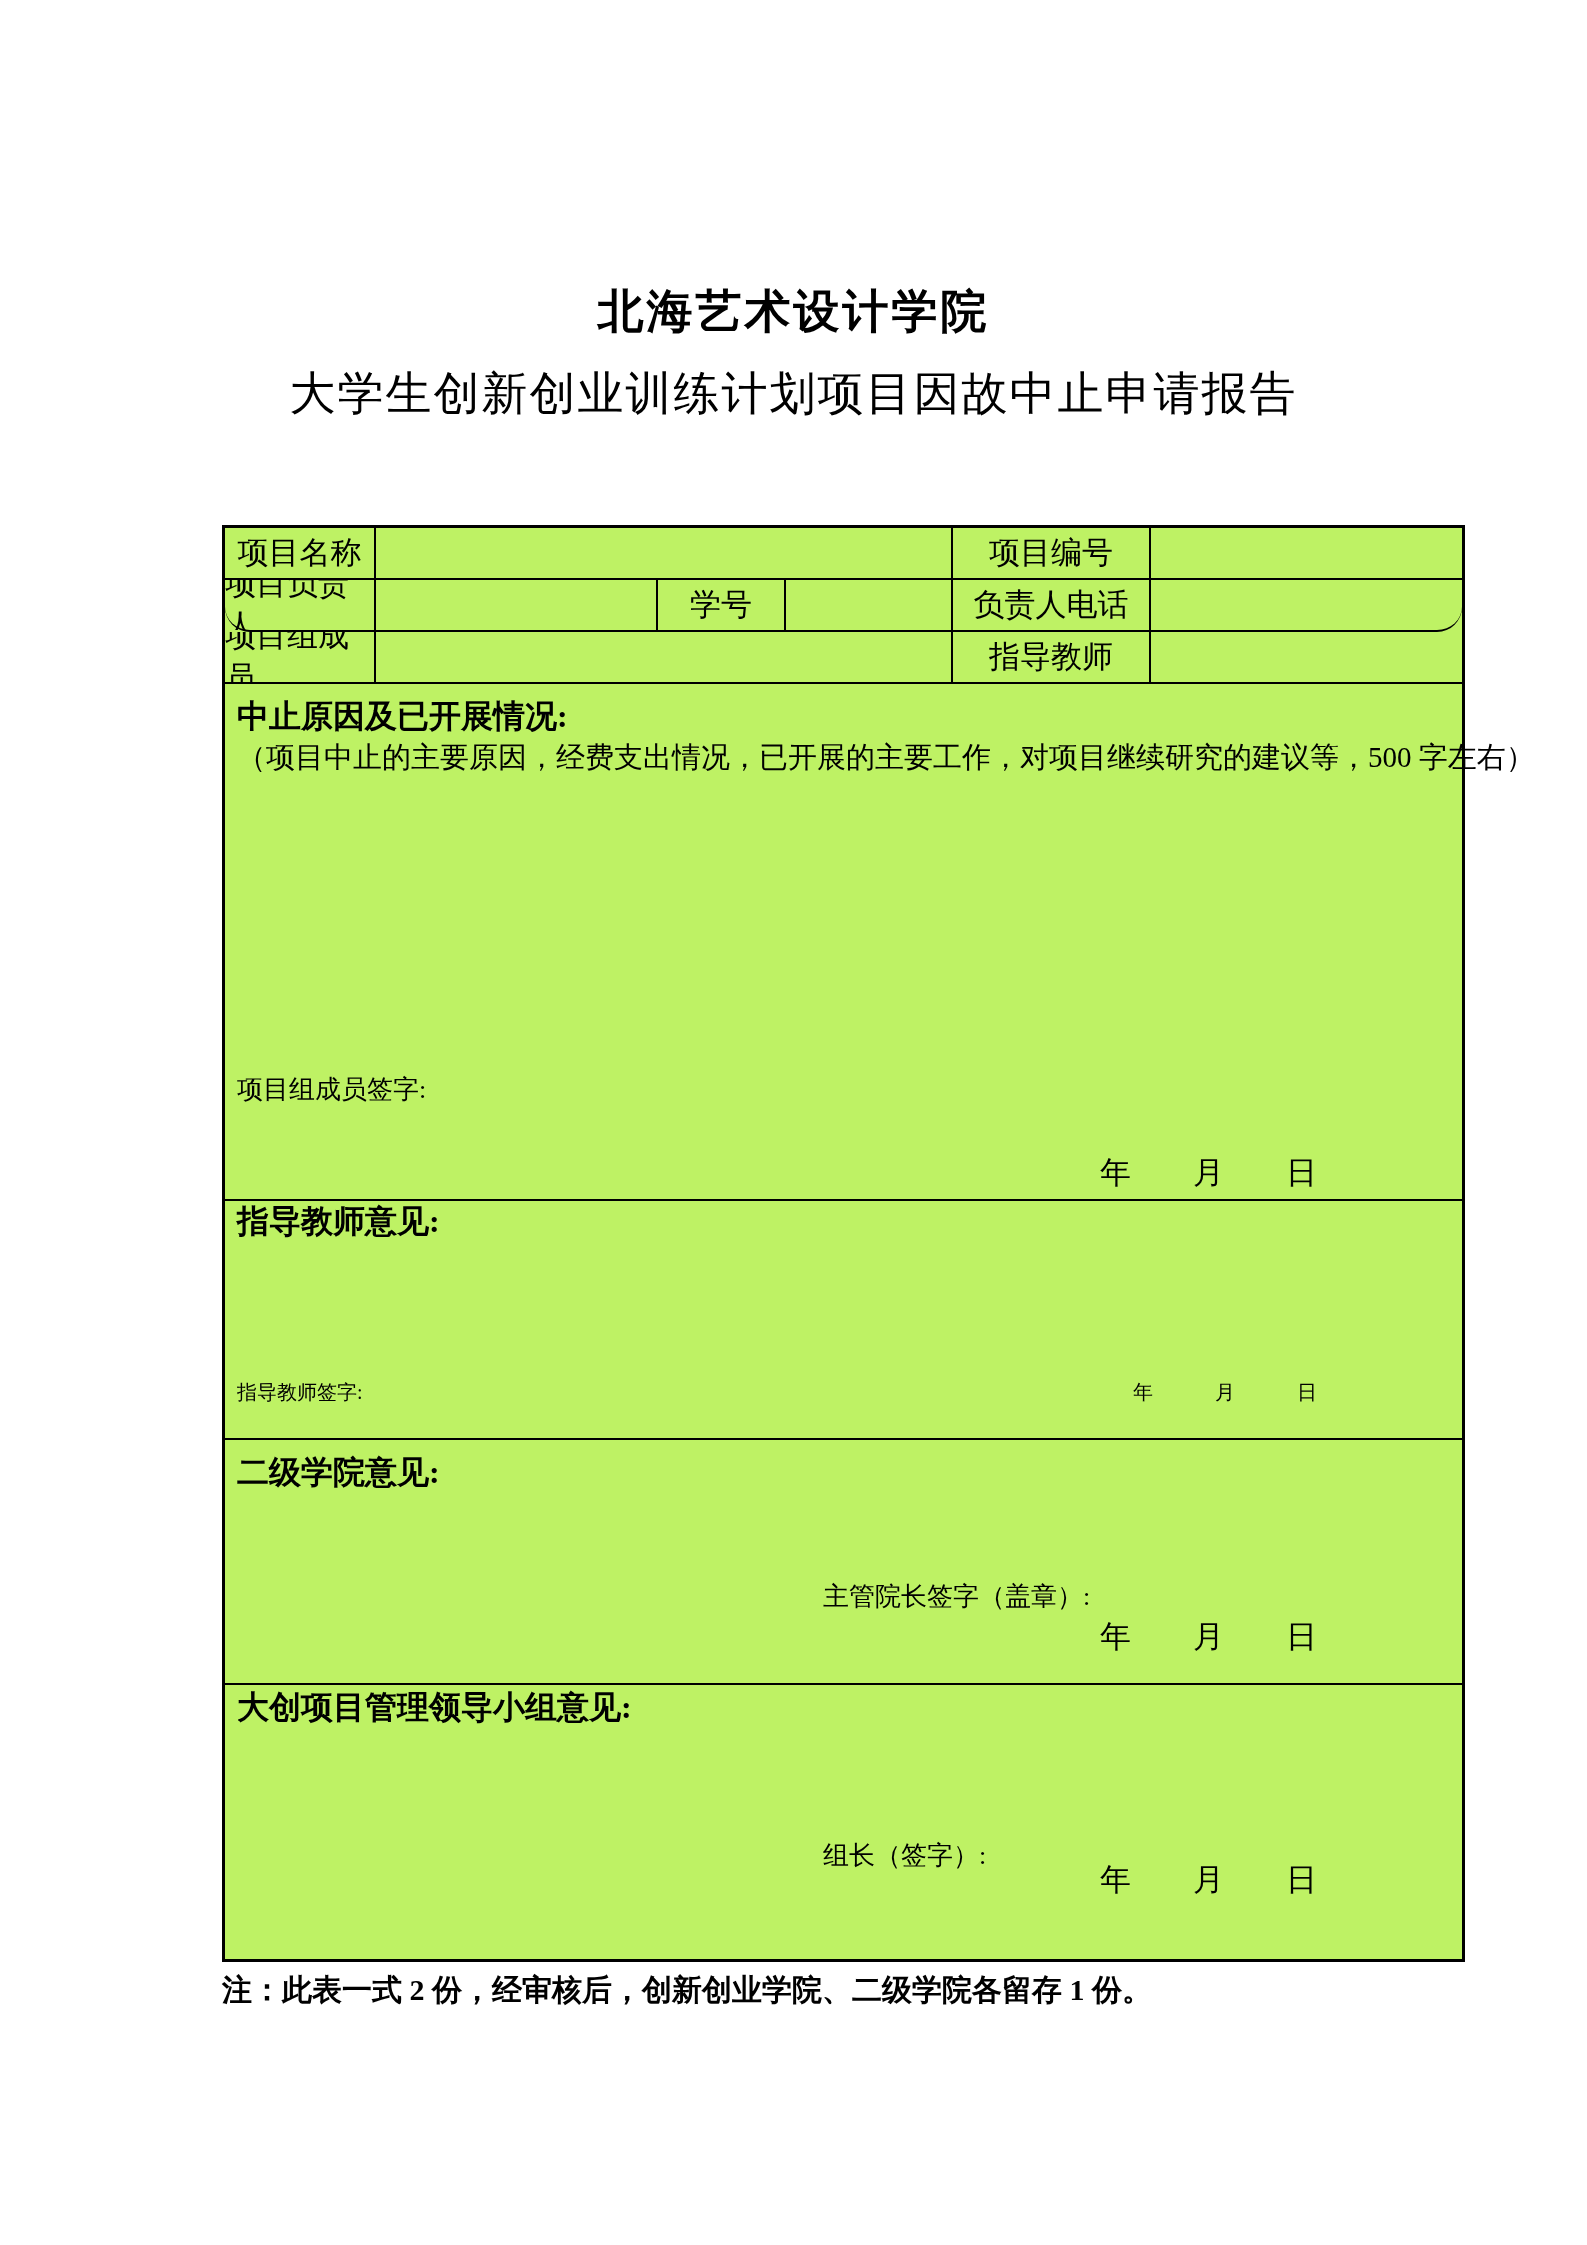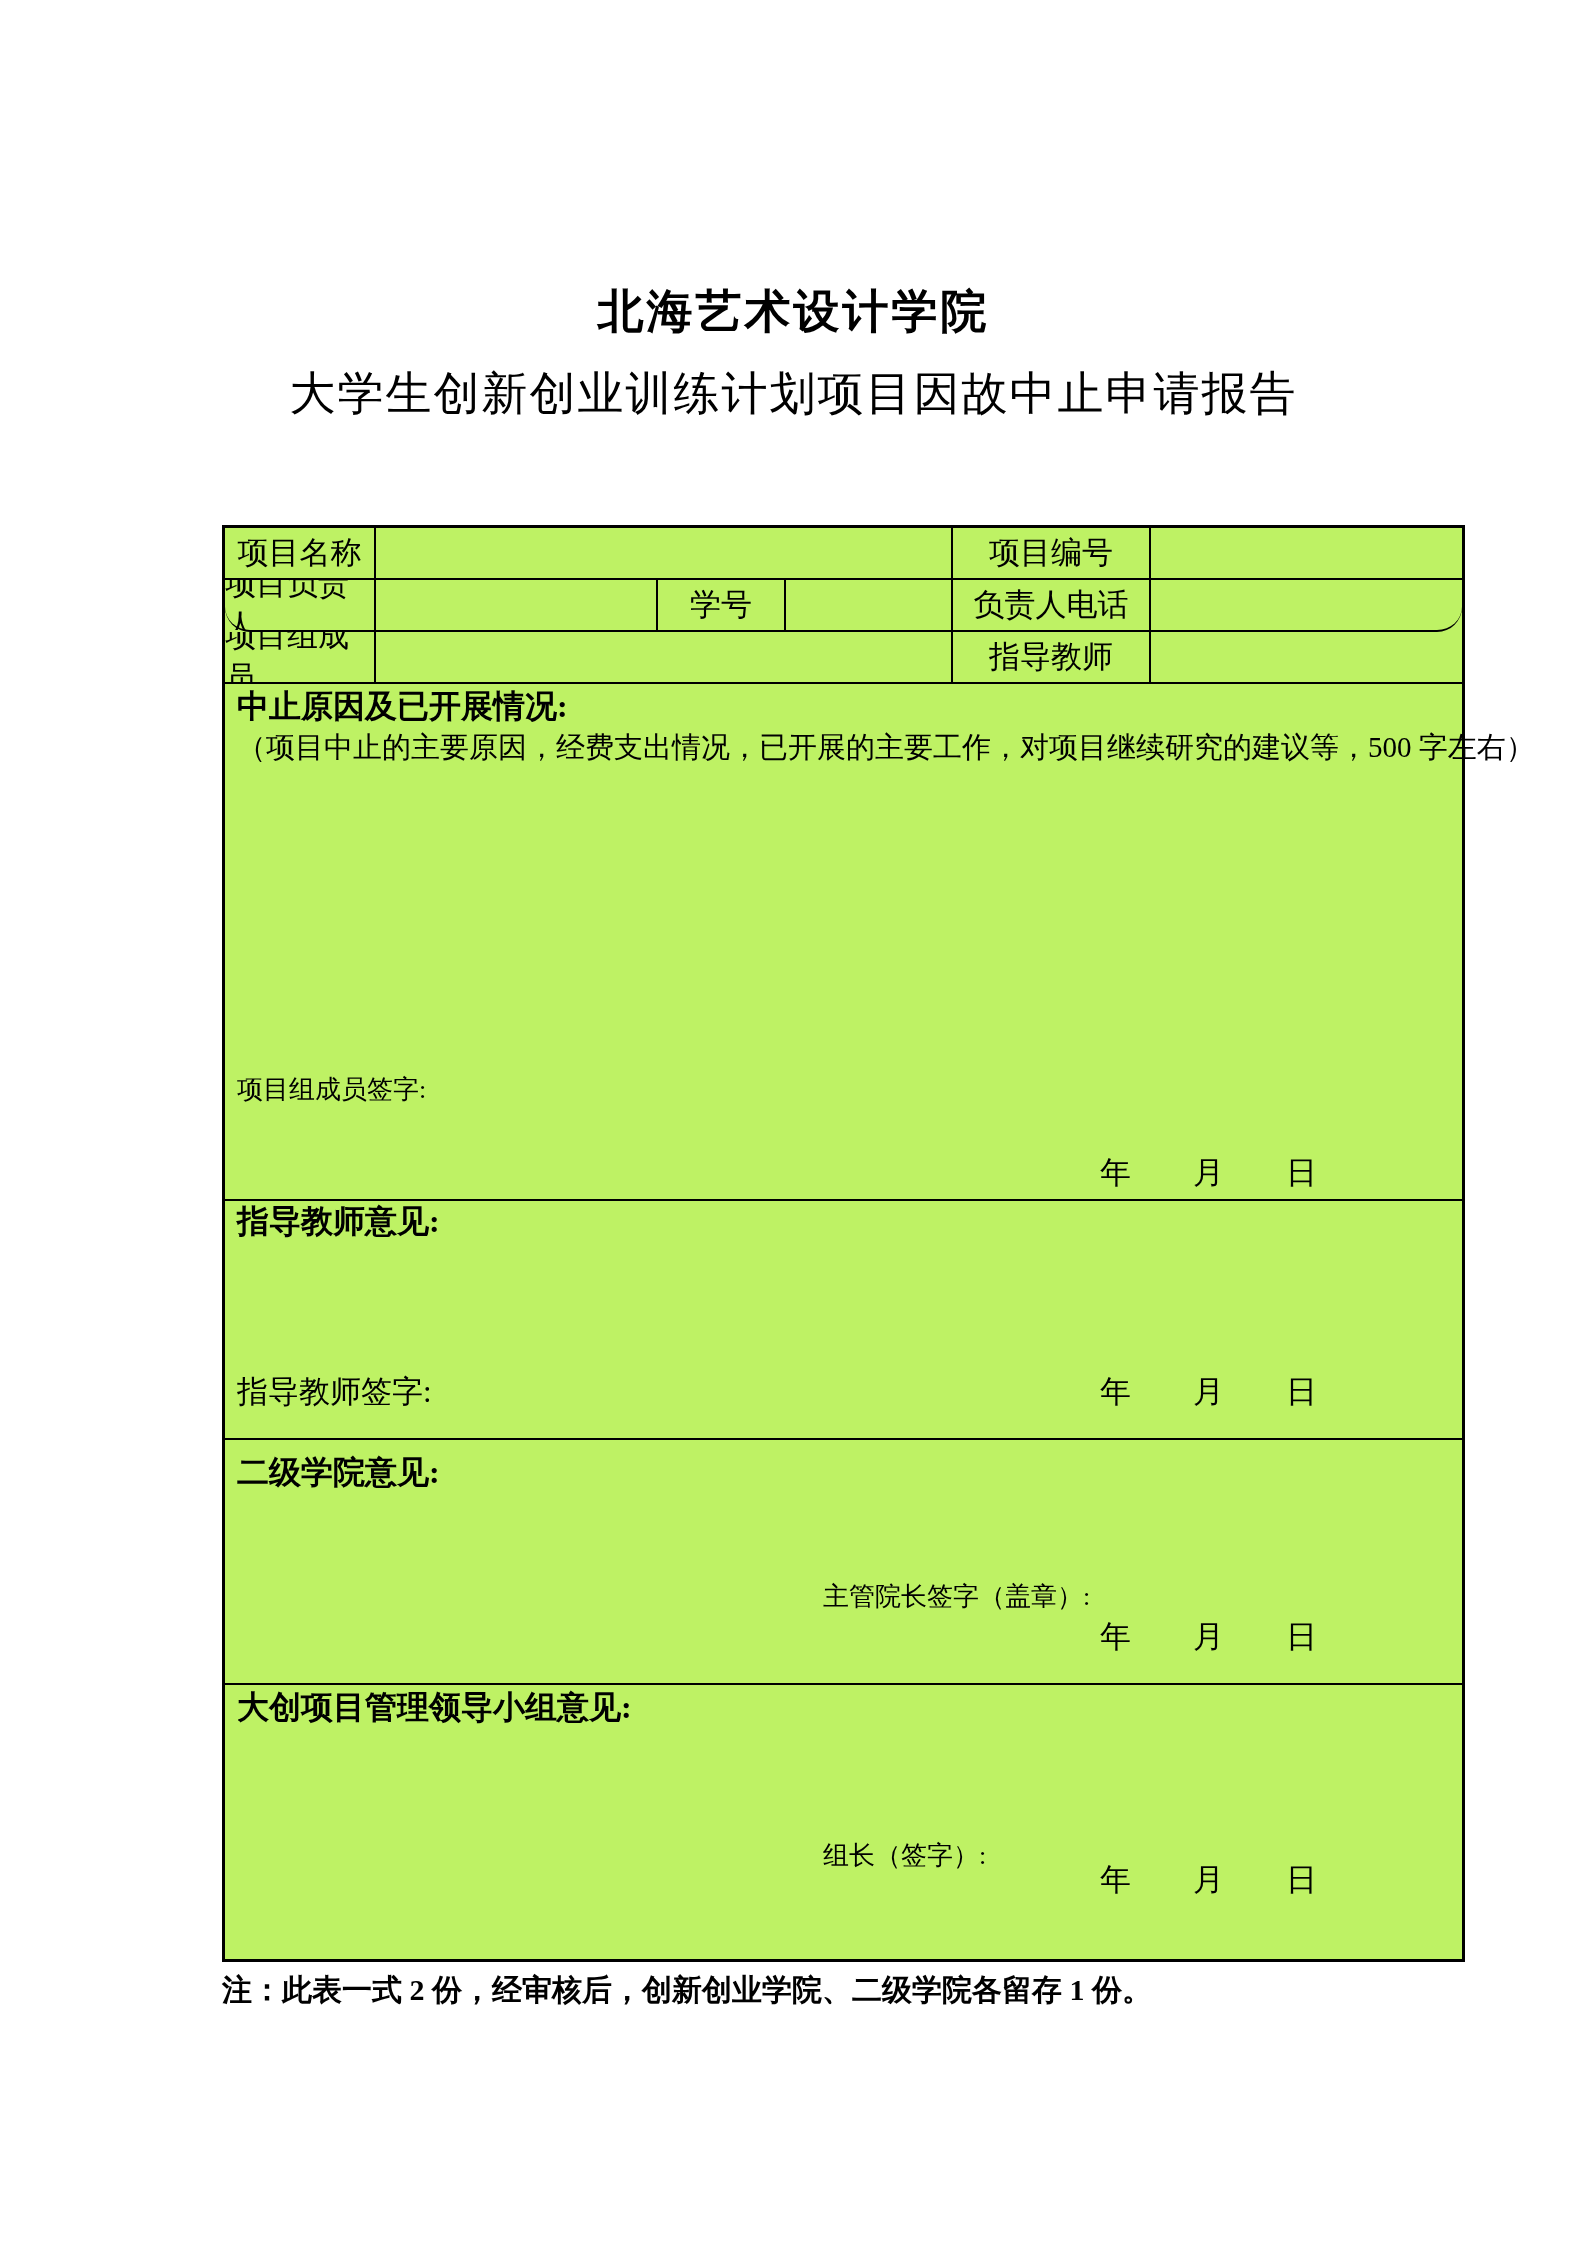--- a/index.html
+++ b/index.html
@@ -62,21 +62,21 @@
   .sec-termination { height: 517px; }
   .sec-advisor     { height: 239px; }
   .sec-college     { height: 245px; }
   .sec-committee   { height: 222px; border-bottom: none; }
 
   .sec-heading {
     font-size: 32px;
     font-weight: bold;
     line-height: 40px;
   }
-  .sec-termination .sec-heading { padding-top: 2px; }
+  .sec-termination .sec-heading { padding-top: 12px; }
   .sec-advisor     .sec-heading { }
   .sec-college     .sec-heading { padding-top: 12px; }
   .sec-committee   .sec-heading { padding-top: 2px; }
 
   .sec-note {
     font-size: 29px;
     line-height: 42px;
     white-space: nowrap;
   }
 
@@ -93,21 +93,21 @@
     line-height: 38px;
   }
   .date-line .dsep, .date-inline .dsep { display: inline-block; width: 62px; }
 
   .sign-row {
     position: absolute;
     left: 12px; right: 0;
     display: flex;
     justify-content: space-between;
     padding-right: 145px;
-    font-size: 31px;
+    font-size: 20px;
     line-height: 38px;
     text-align: right;
   }
 
   .footer-note {
     position: absolute;
     left: 222px;
     top: 1970px;
     font-size: 30px;
     font-weight: bold;

